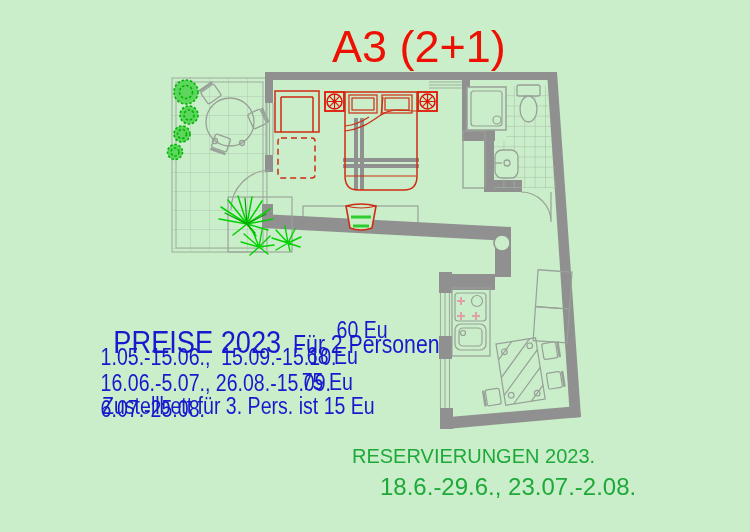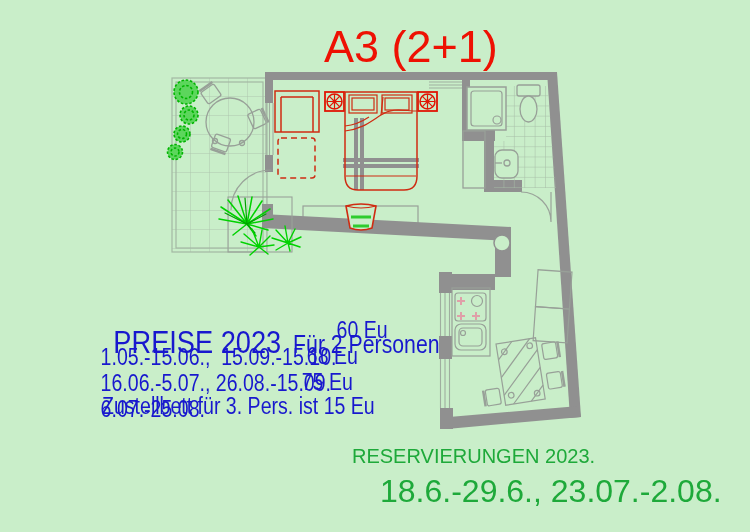--- a/index.html
+++ b/index.html
@@ -1,32 +1,32 @@
 <!DOCTYPE html>
 <html><head>
 <meta charset="utf-8">
 <style>
   html,body{margin:0;padding:0;background:#c9eec9;}
   .page{position:relative;width:750px;height:532px;background:#c9eec9;overflow:hidden;
         font-family:"Liberation Sans",sans-serif;}
-  .title{position:absolute;left:324px;top:21px;font-size:45px;color:#ee1103;white-space:nowrap;}
+  .title{position:absolute;left:332px;top:21px;font-size:45px;color:#ee1103;white-space:nowrap;}
   .plan-svg{position:absolute;left:0;top:0;}
   .prices{position:absolute;left:68px;top:287px;color:#1818ce;}
   .prices .line{position:absolute;white-space:pre;transform:scaleX(.85);transform-origin:0 0;}
   .p-head{top:0;font-size:32px;}
   .p-head .sub{font-size:25px;margin-left:14px;}
   .p-row{font-size:23px;}
   .p-row .amount{position:absolute;top:0;}
   .row0{top:30px;}  .row0 .amount{left:316px;}
   .row1{top:56px;}  .row1 .amount{left:281px;}
   .row2{top:82px;}  .row2 .amount{left:275px;}
   .p-note{top:106px;left:34px;font-size:23px;}
   .reserv{position:absolute;color:#1ea93a;white-space:nowrap;}
   .r-head{left:352px;top:445px;font-size:20px;}
-  .r-dates{left:380px;top:473px;font-size:32px;}
+  .r-dates{left:380px;top:473px;font-size:24px;}
 </style>
 </head>
 <body>
 
 <div class="page">
 
   <div class="title">A3 (2+1)</div>
 
   <svg class="plan-svg" width="750" height="532" viewBox="0 0 750 532" xmlns="http://www.w3.org/2000/svg">
     <defs>

